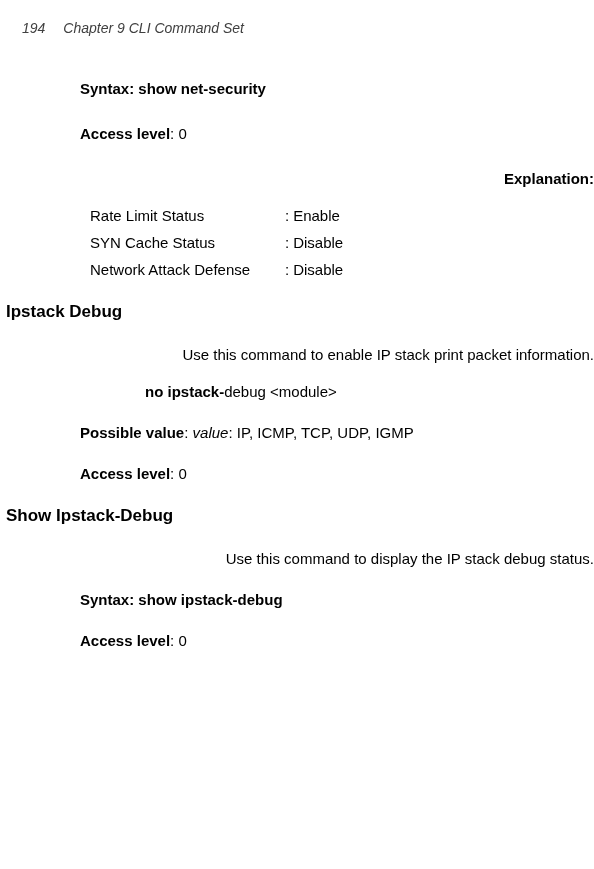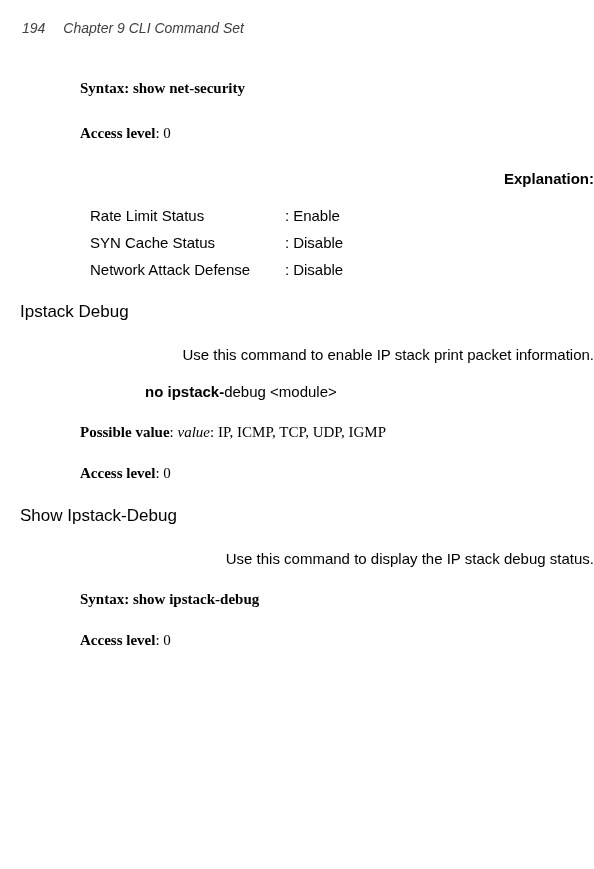--- a/index.html
+++ b/index.html
@@ -37,36 +37,35 @@
       font-size: 11px;
       color: #888;
       letter-spacing: 2px;
       overflow: hidden;
     }
     .content {
       padding: 15px 0 0 0;
     }
     .indent-body {
       padding-left: 80px;
-      font-family: Liberation Serif, serif;
     }
     .indent-body2 {
       padding-left: 84px;
       text-align: right;
     }
     .indent-body3 {
       padding-left: 90px;
     }
     .indent-sub {
       padding-left: 145px;
     }
     .section-heading {
-      font-weight: normal;
+      font-weight: bold;
       font-size: 17px;
-      padding-left: 20px;
+      padding-left: 6px;
     }
     .bold {
       font-weight: bold;
     }
     .italic {
       font-style: italic;
     }
     .v-gap-sm { margin-top: 20px; }
     .v-gap-md { margin-top: 24px; }
     .v-gap-lg { margin-top: 28px; }

